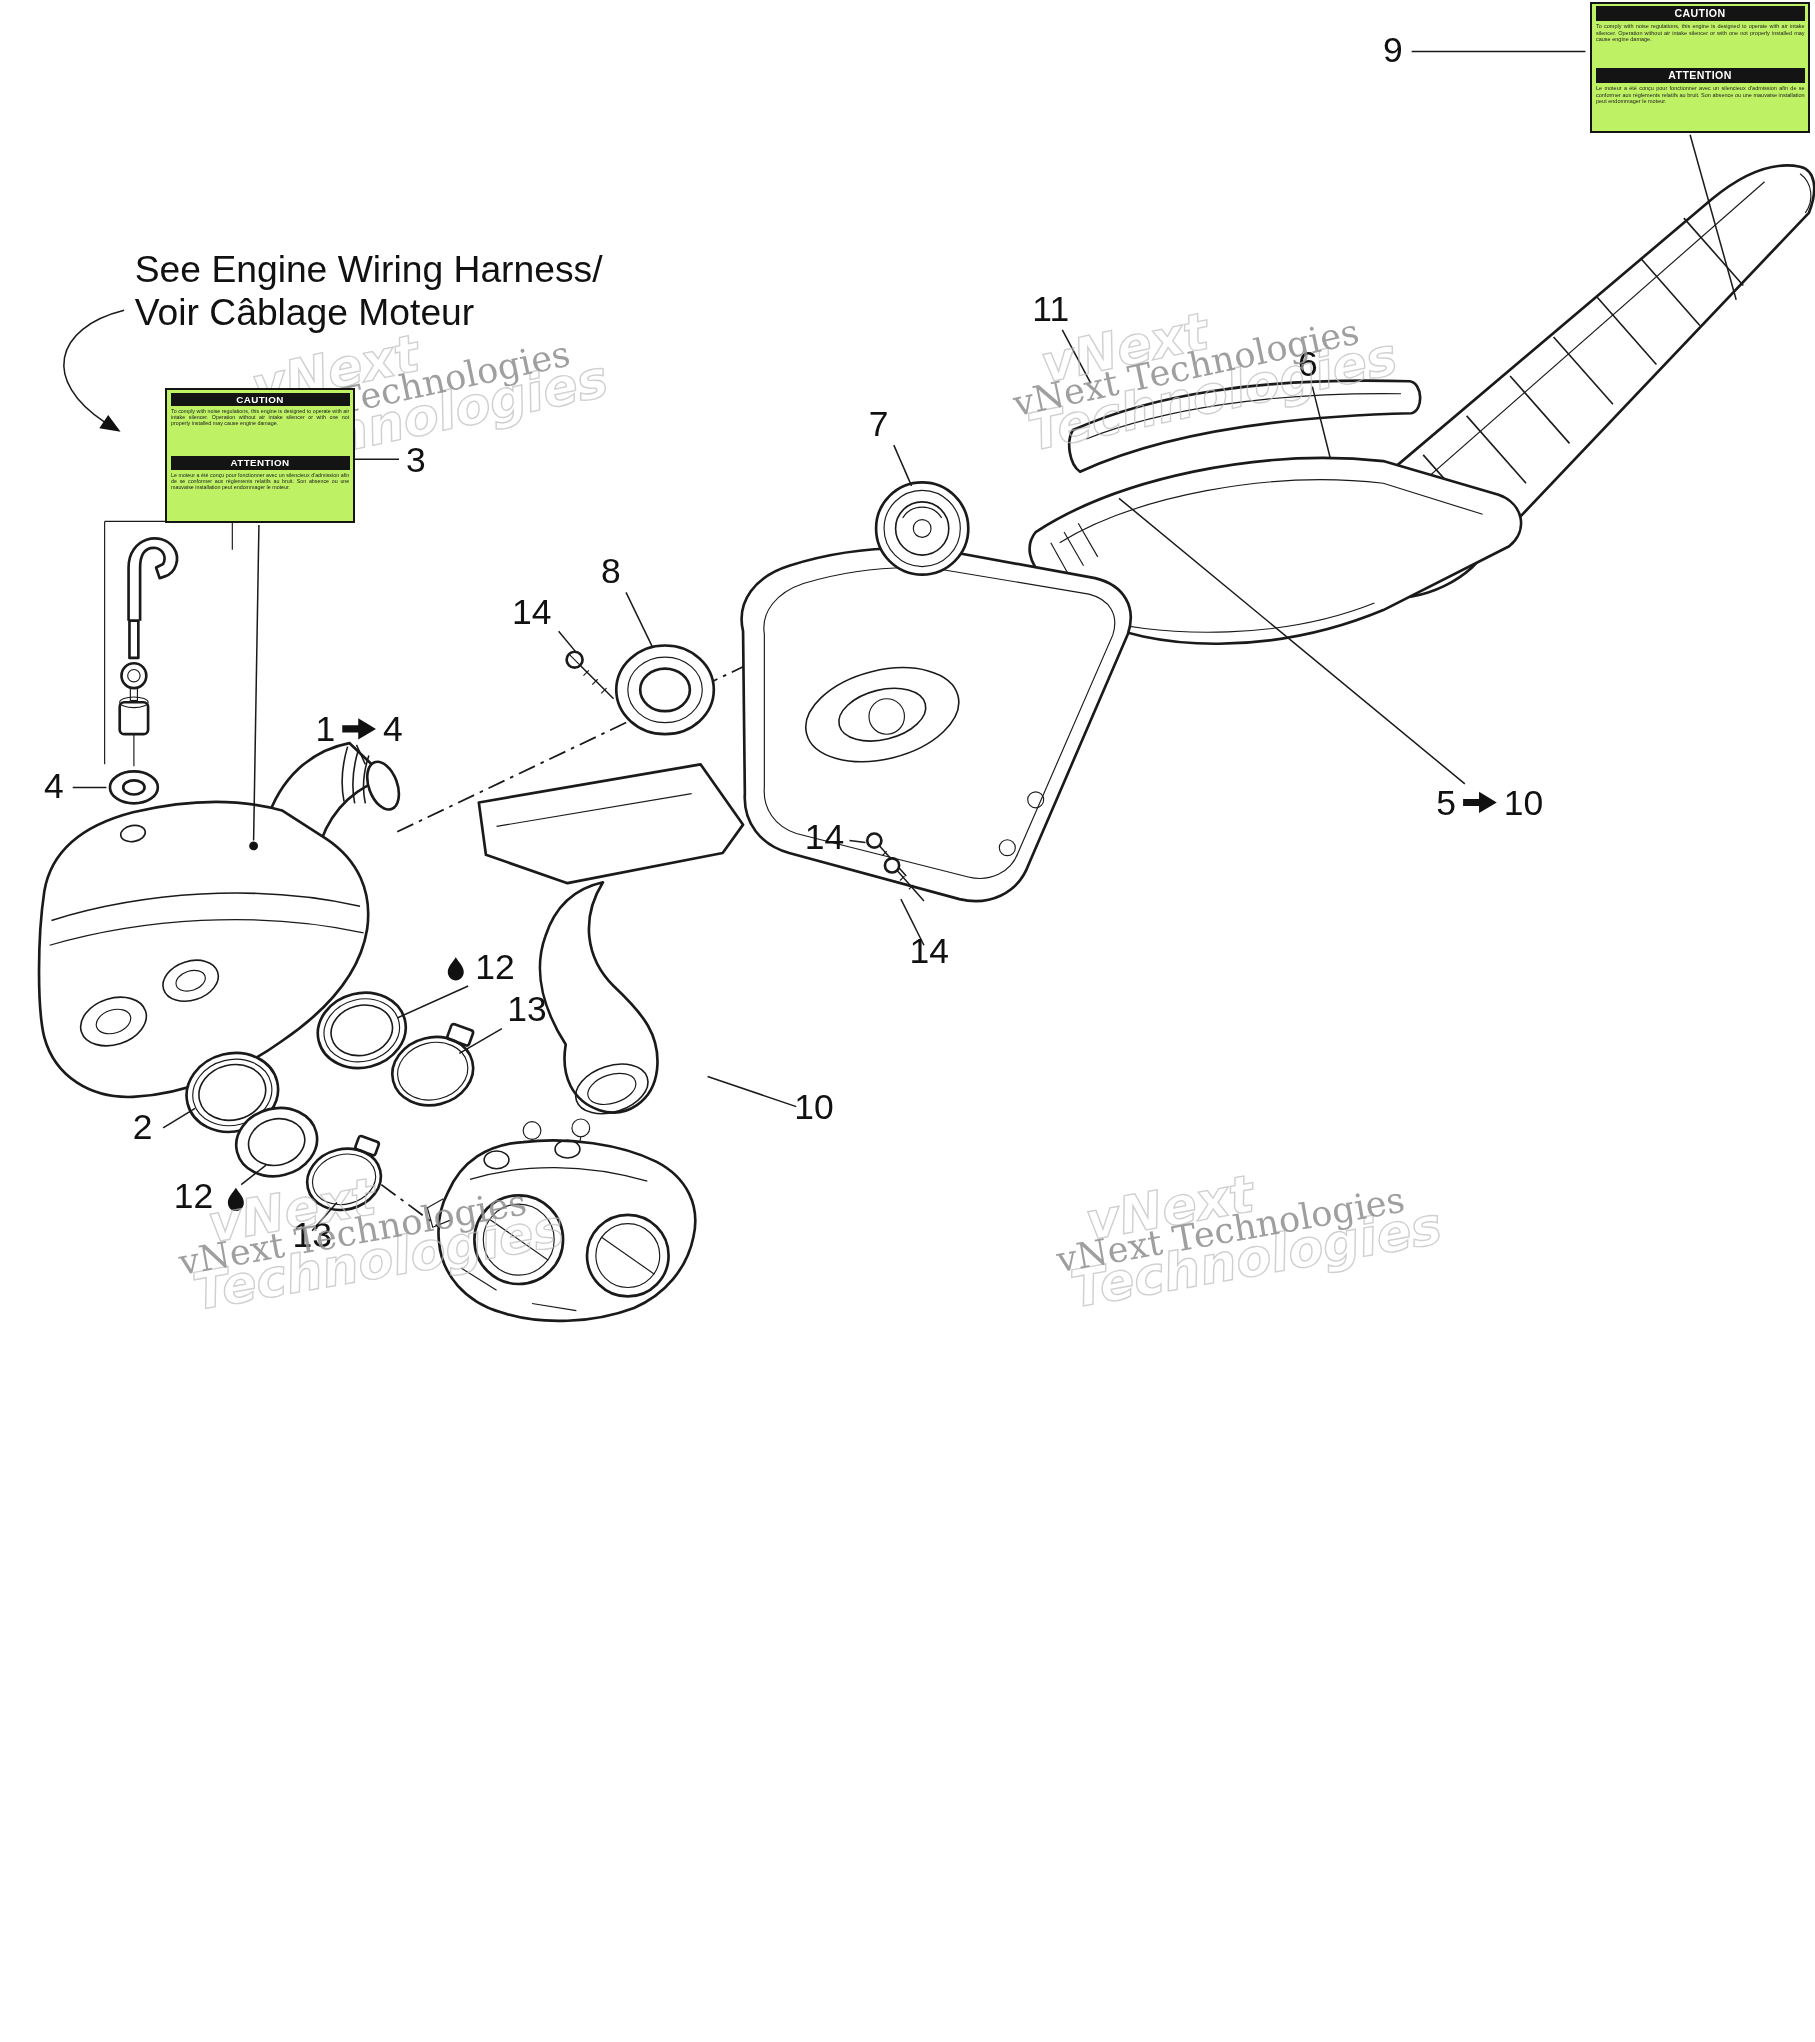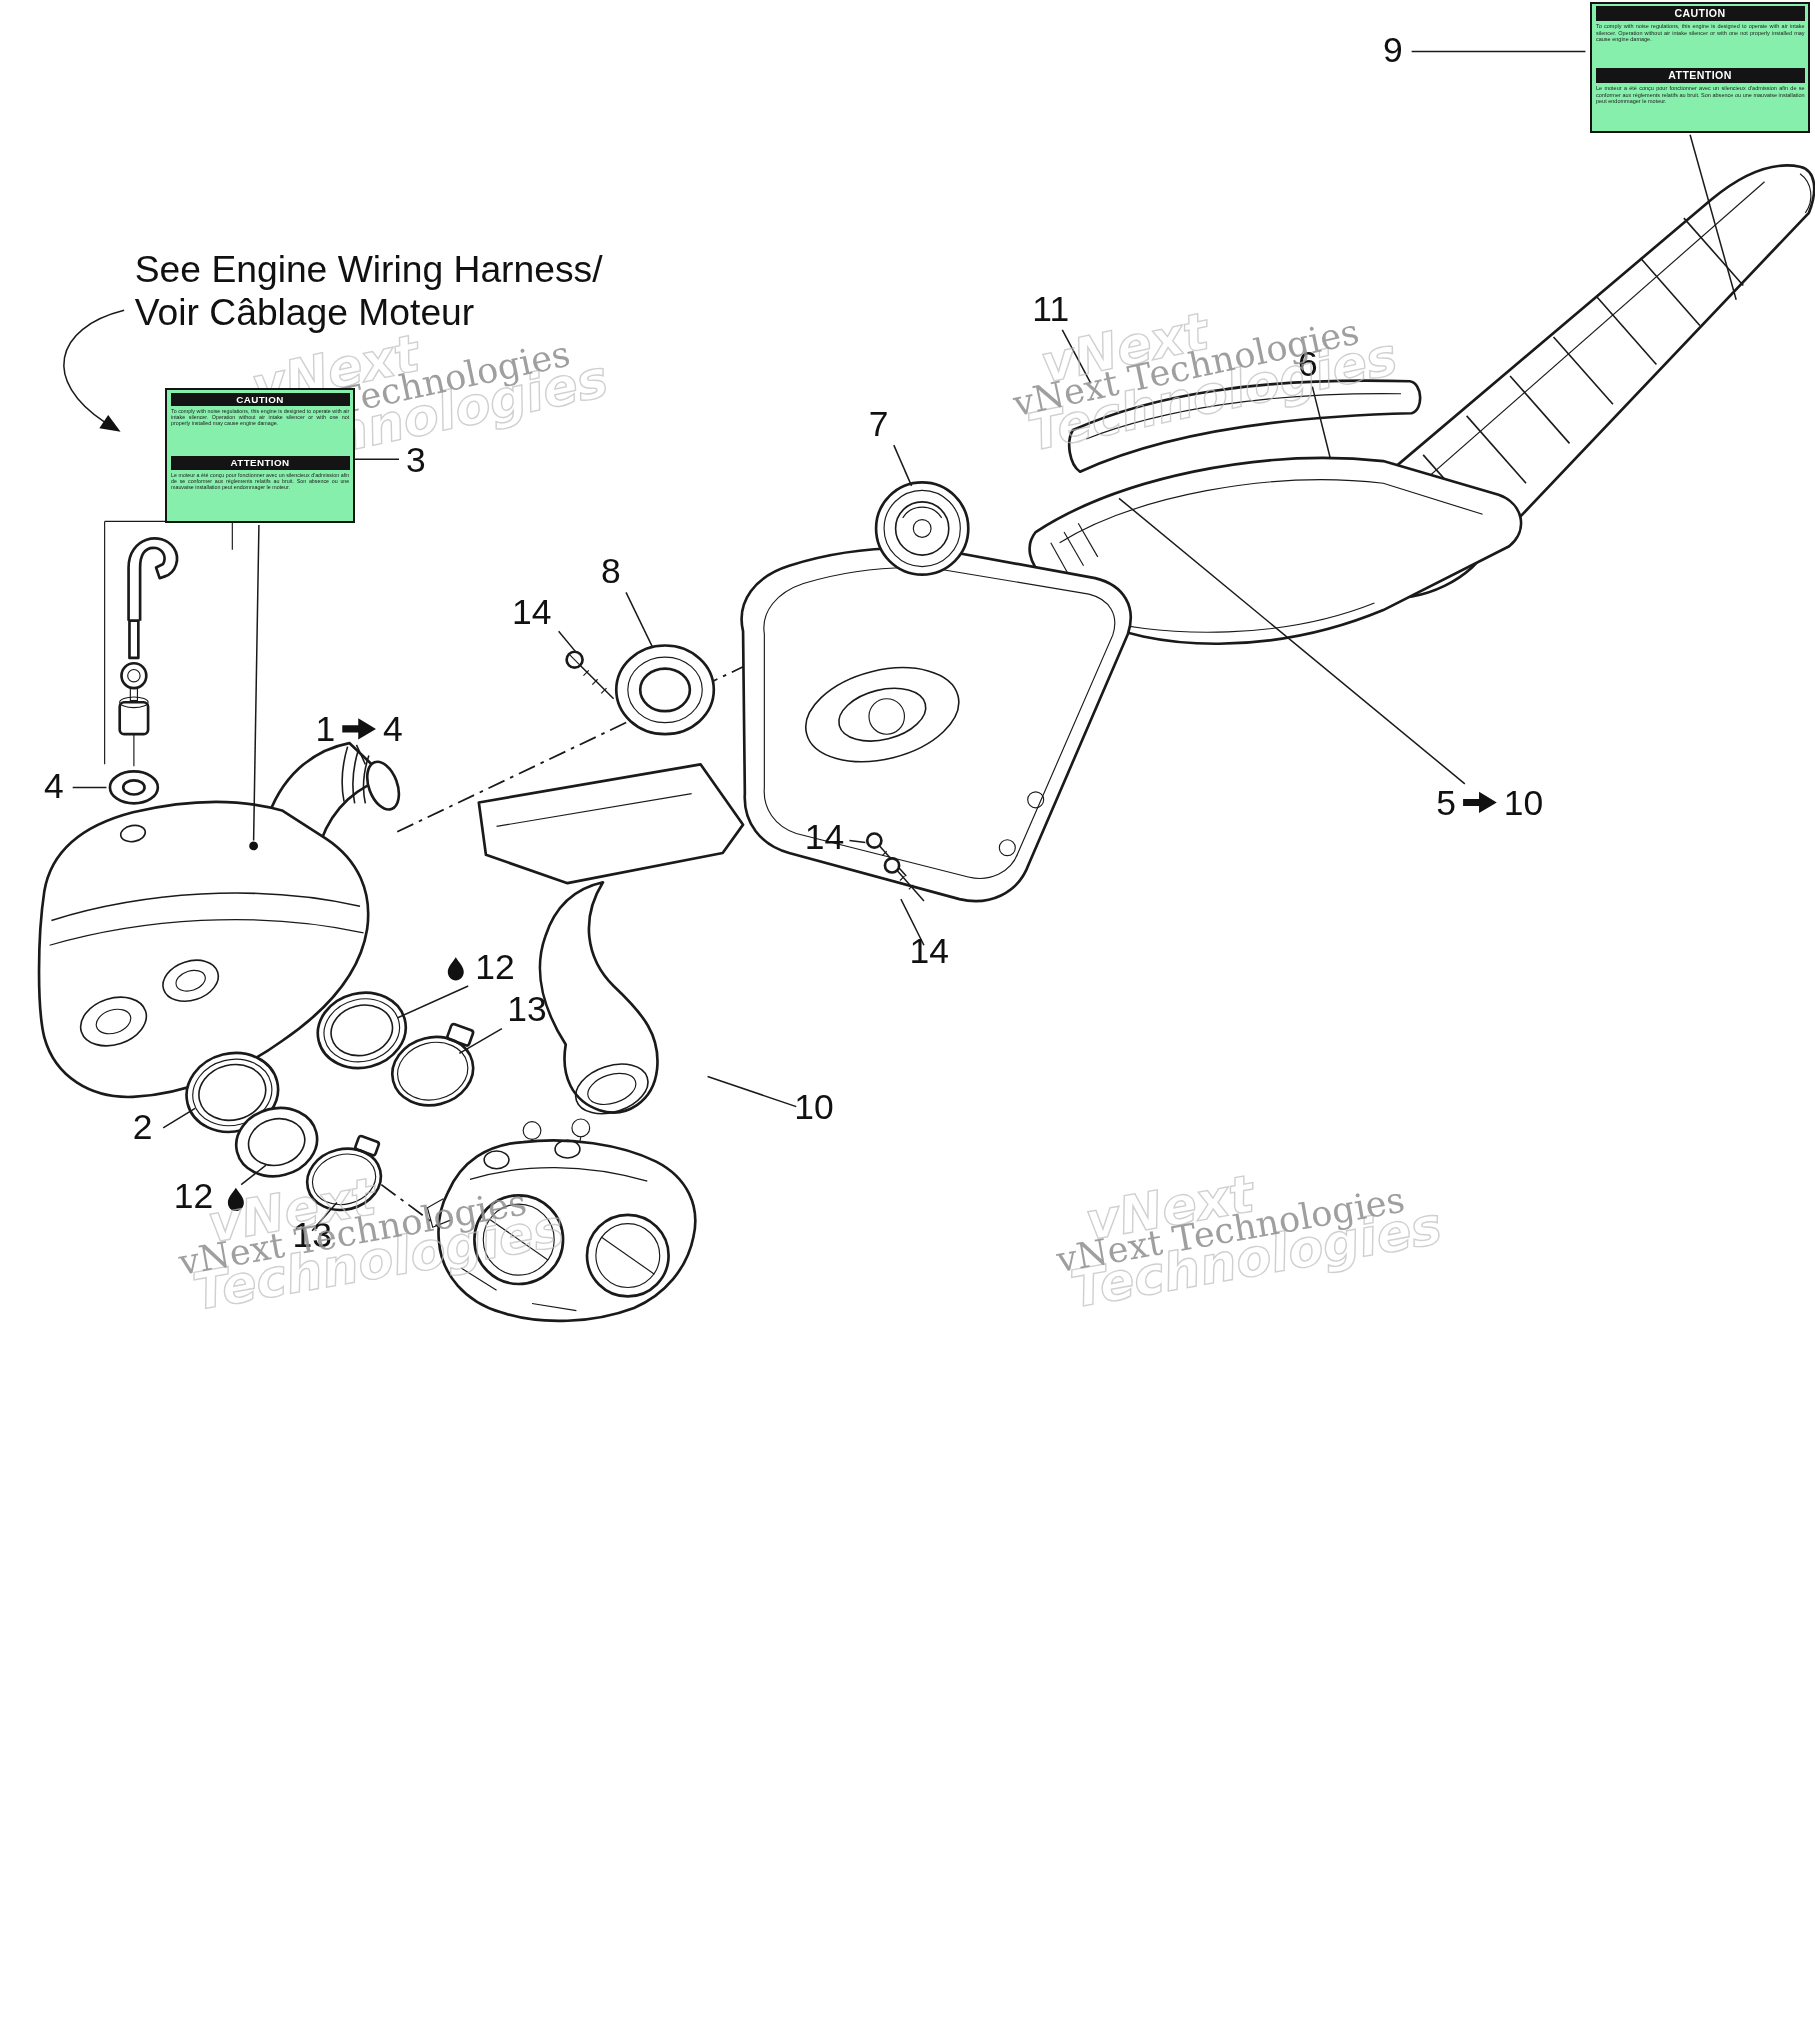--- a/index.html
+++ b/index.html
@@ -12,21 +12,21 @@
   .detail{fill:none;stroke:#1a1a1a;stroke-width:1.8;}
   .thin{fill:none;stroke:#1a1a1a;stroke-width:1.3;}
   .leader{stroke:#1a1a1a;stroke-width:1.7;fill:none;}
   .dashline{stroke:#1a1a1a;stroke-width:2;fill:none;stroke-dasharray:20 7 4 7;}
   .callout{font-size:40px;fill:#111111;}
   .note{font-size:42px;fill:#111111;}
   .wm-outline{font-family:"DejaVu Sans",sans-serif;font-style:italic;font-weight:bold;font-size:58px;fill:none;stroke:#bdbdbd;stroke-width:1.6;opacity:.7;}
   .wm-serif{font-family:"DejaVu Serif",serif;font-size:40px;fill:#8f8f8f;opacity:.85;}
   .fillblack{fill:#111111;stroke:none;}
 
-  .clabel{position:absolute;background:#86efac;border:2.2px solid #141414;box-sizing:border-box;
+  .clabel{position:absolute;background:#bef264;border:2.2px solid #141414;box-sizing:border-box;
           padding:2.7px 3.5px;display:flex;flex-direction:column;gap:1.8px;}
   .clabel .bar{background:#141414;color:#ffffff;font-weight:bold;text-align:center;
                font-size:9.8px;line-height:1.4;letter-spacing:0.4px;}
   .clabel .body-wrap{overflow:hidden;flex:1;}
   .clabel .body-inner{font-size:8.9px;line-height:1.2;transform:scale(0.6);transform-origin:0 0;
                       width:166%;text-align:justify;color:#222222;}
   .clabel-3{left:165px;top:388px;width:190px;height:135px;}
   .clabel-9{left:1590px;top:1.8px;width:220px;height:131px;}
   .clabel-9 .bar{font-size:10.6px;}
   .clabel-9 .body-inner{transform:scale(0.62);width:161%;}

